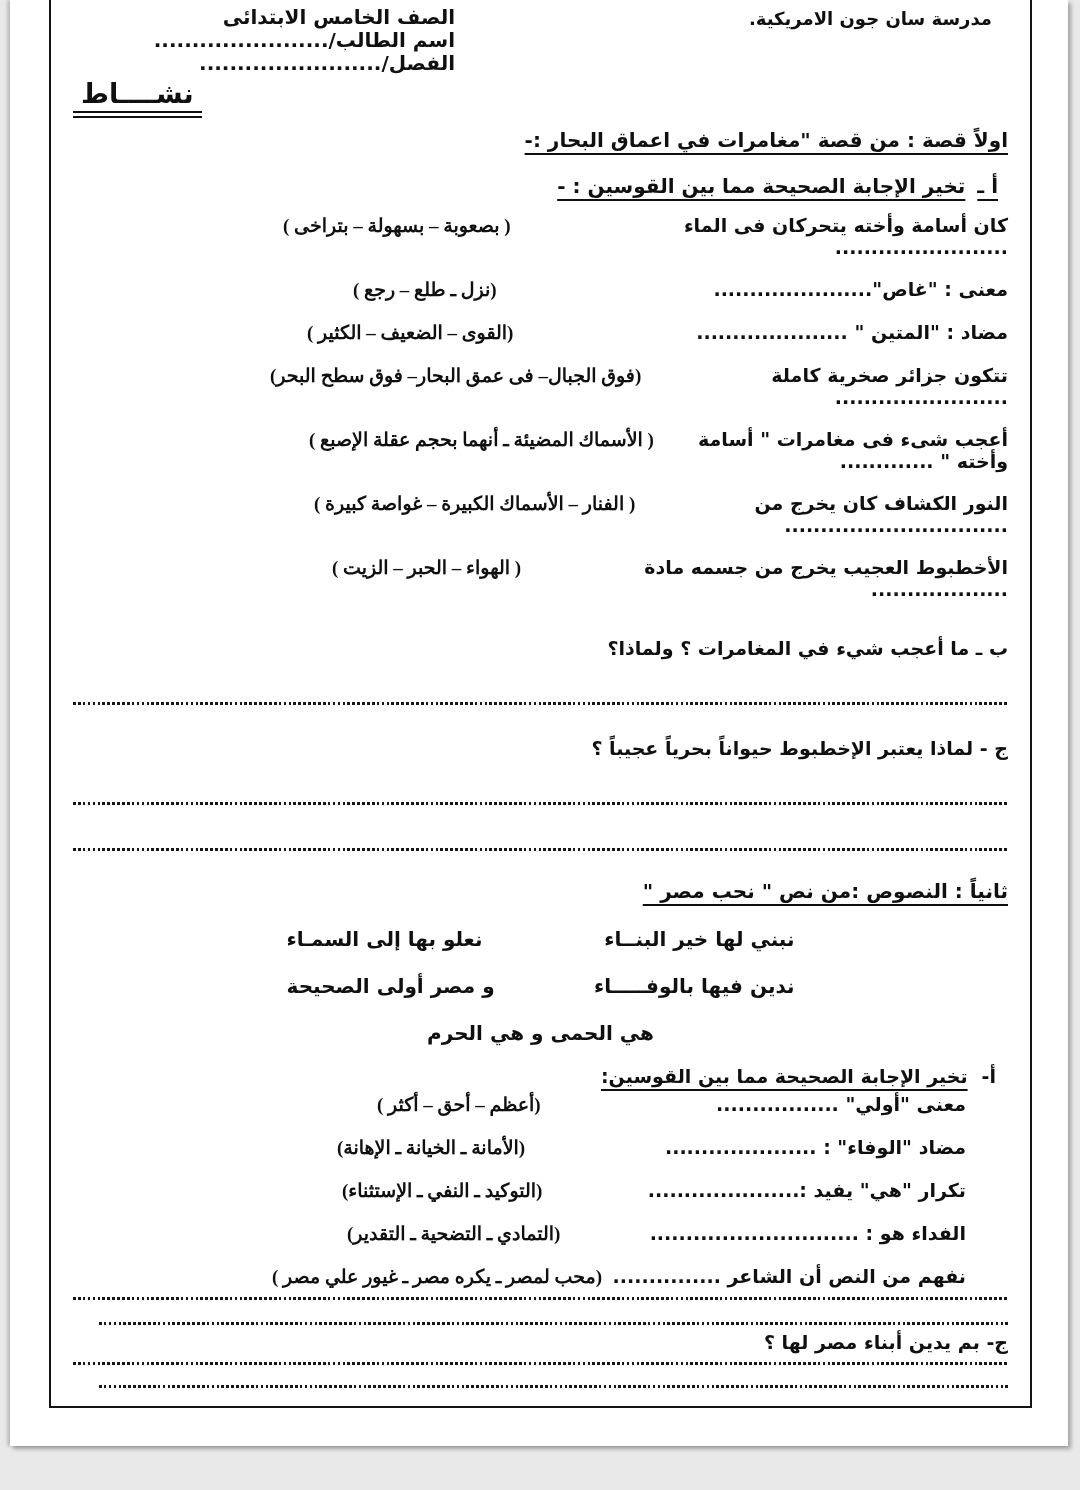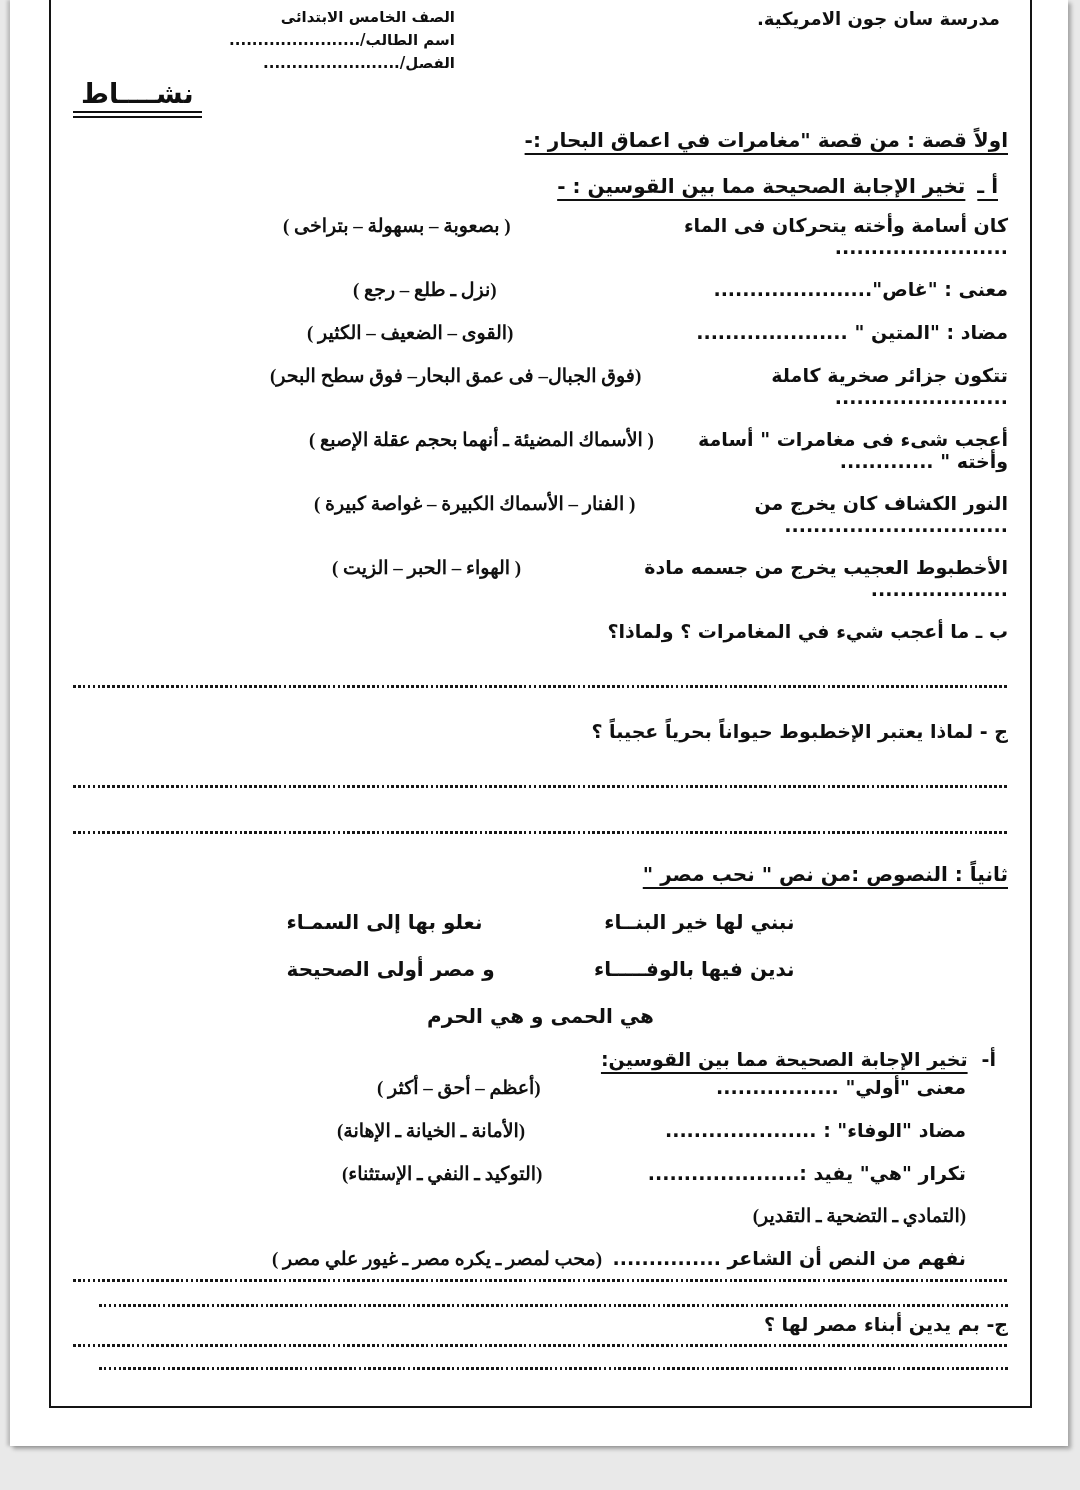--- a/index.html
+++ b/index.html
@@ -13,22 +13,22 @@
   #frame {
     position:absolute; left:39px; top:-8px; width:983px; height:1416px;
     border:2px solid #141414;
   }
   #content {
     position:absolute; inset:0; padding:12px 22px 0 22px;
     direction:rtl; color:#101010; font-weight:700;
   }
   
   .header { position:relative; height:70px; }
-  .school { position:absolute; right:8px; top:2px; font-size:18px; }
-  .mid { position:absolute; right:553px; top:0; text-align:right; line-height:23px; font-size:15px; white-space:nowrap; }
+  .school { position:absolute; right:16px; top:2px; font-size:18px; }
+  .mid { position:absolute; right:553px; top:0; text-align:right; line-height:23px; font-size:20px; white-space:nowrap; }
   
   .title-wrap { text-align:left; margin-top:2px; }
   .title-word { display:inline-block; font-size:27px; border-bottom:7px double #101010; padding:0 8px 2px 8px; }
   
   .u { text-decoration:underline; text-decoration-thickness:2px; text-underline-offset:6px; }
   .sec-h { font-size:20px; margin-top:10px; }
   .choose { display:flex; gap:12px; font-size:20px; margin-top:22px; padding-right:10px; }
   .choose2 { display:flex; gap:14px; font-size:19px; margin-top:20px; padding-right:12px; }
   
   .mcq { display:flex; justify-content:space-between; align-items:baseline; font-size:19px; line-height:22px; }
@@ -92,21 +92,21 @@
         </div>
         <div class="mcq" style="margin-top:20px;padding-left:241px">
           <span>النور الكشاف كان يخرج من ...............................</span>
           <span class="opt">( الفنار – الأسماك الكبيرة – غواصة كبيرة )</span>
         </div>
         <div class="mcq" style="margin-top:20px;padding-left:259px">
           <span>الأخطبوط العجيب يخرج من جسمه مادة ...................</span>
           <span class="opt">( الهواء – الحبر – الزيت )</span>
         </div>
 
-        <div class="eq" style="margin-top:20px">ب ـ ما أعجب شيء في المغامرات ؟ ولماذا؟</div>
+        <div class="eq" style="margin-top:37px">ب ـ ما أعجب شيء في المغامرات ؟ ولماذا؟</div>
         <div class="dl" style="margin-top:42px"></div>
 
         <div class="eq" style="margin-top:32px">ج -  لماذا يعتبر الإخطبوط حيواناً بحرياً عجيباً ؟</div>
         <div class="dl" style="margin-top:42px"></div>
 
         <div class="dl" style="margin-top:43px"></div>
 
         <div class="sec-h u" style="margin-top:28px">ثانياً : النصوص :من نص " نحب مصر "</div>
 
         <div class="poem">
@@ -132,20 +132,21 @@
         </div>
         <div class="mcq" style="margin-top:20px;padding:0 42px 0 264px">
           <span>مضاد "الوفاء" : .....................</span>
           <span class="opt">(الأمانة ـ الخيانة ـ الإهانة)</span>
         </div>
         <div class="mcq" style="margin-top:20px;padding:0 42px 0 269px">
           <span>تكرار "هي" يفيد :.....................</span>
           <span class="opt">(التوكيد ـ النفي ـ الإستثناء)</span>
         </div>
         <div class="mcq" style="margin-top:20px;padding:0 42px 0 274px">
+          <span>الفداء هو : .............................</span>
           <span class="opt">(التمادي ـ التضحية ـ التقدير)</span>
         </div>
         <div class="mcq" style="margin-top:20px;padding:0 42px 0 199px">
           <span>نفهم من النص أن الشاعر ...............</span>
           <span class="opt">(محب لمصر ـ يكره مصر ـ غيور علي مصر )</span>
         </div>
 
         <div class="dl" style="margin-top:9px"></div>
         <div class="dl ind" style="margin-top:22px"></div>
 

